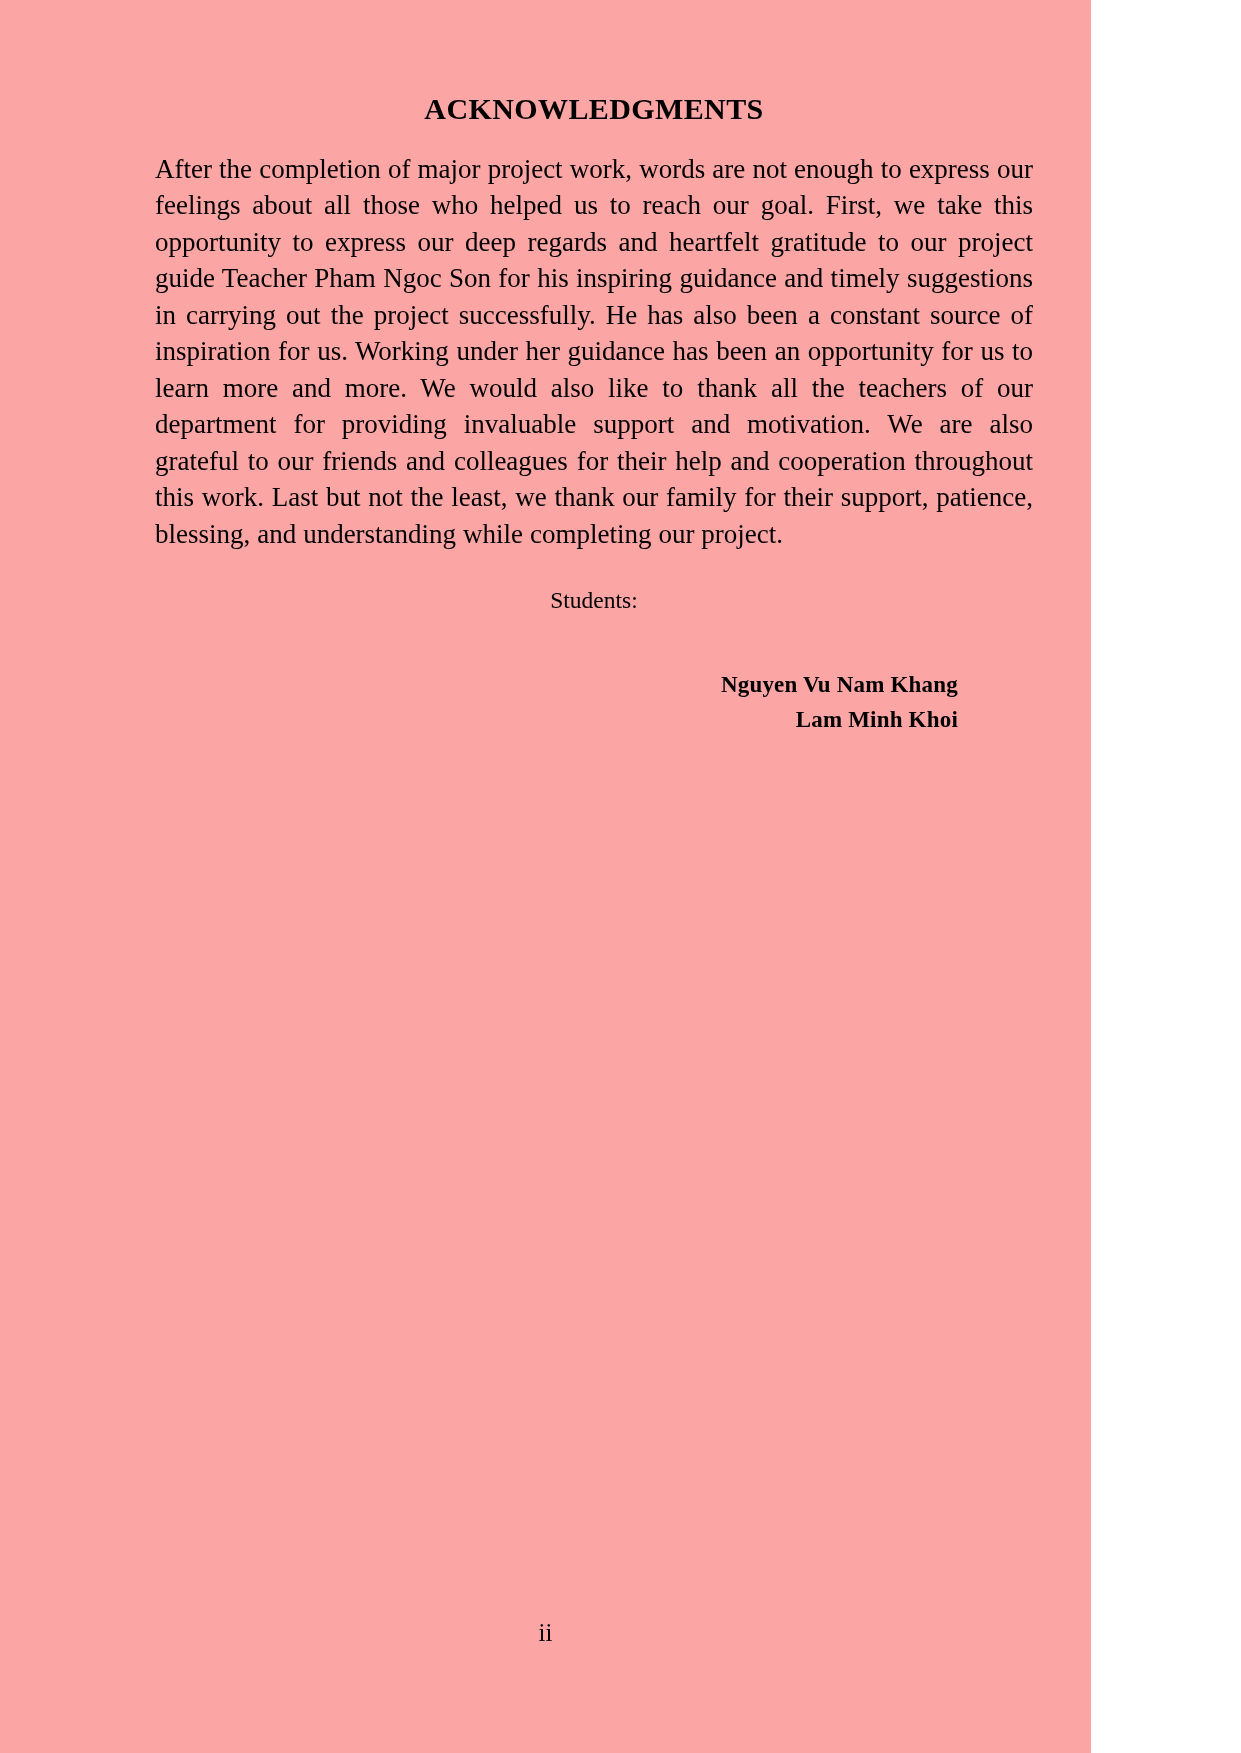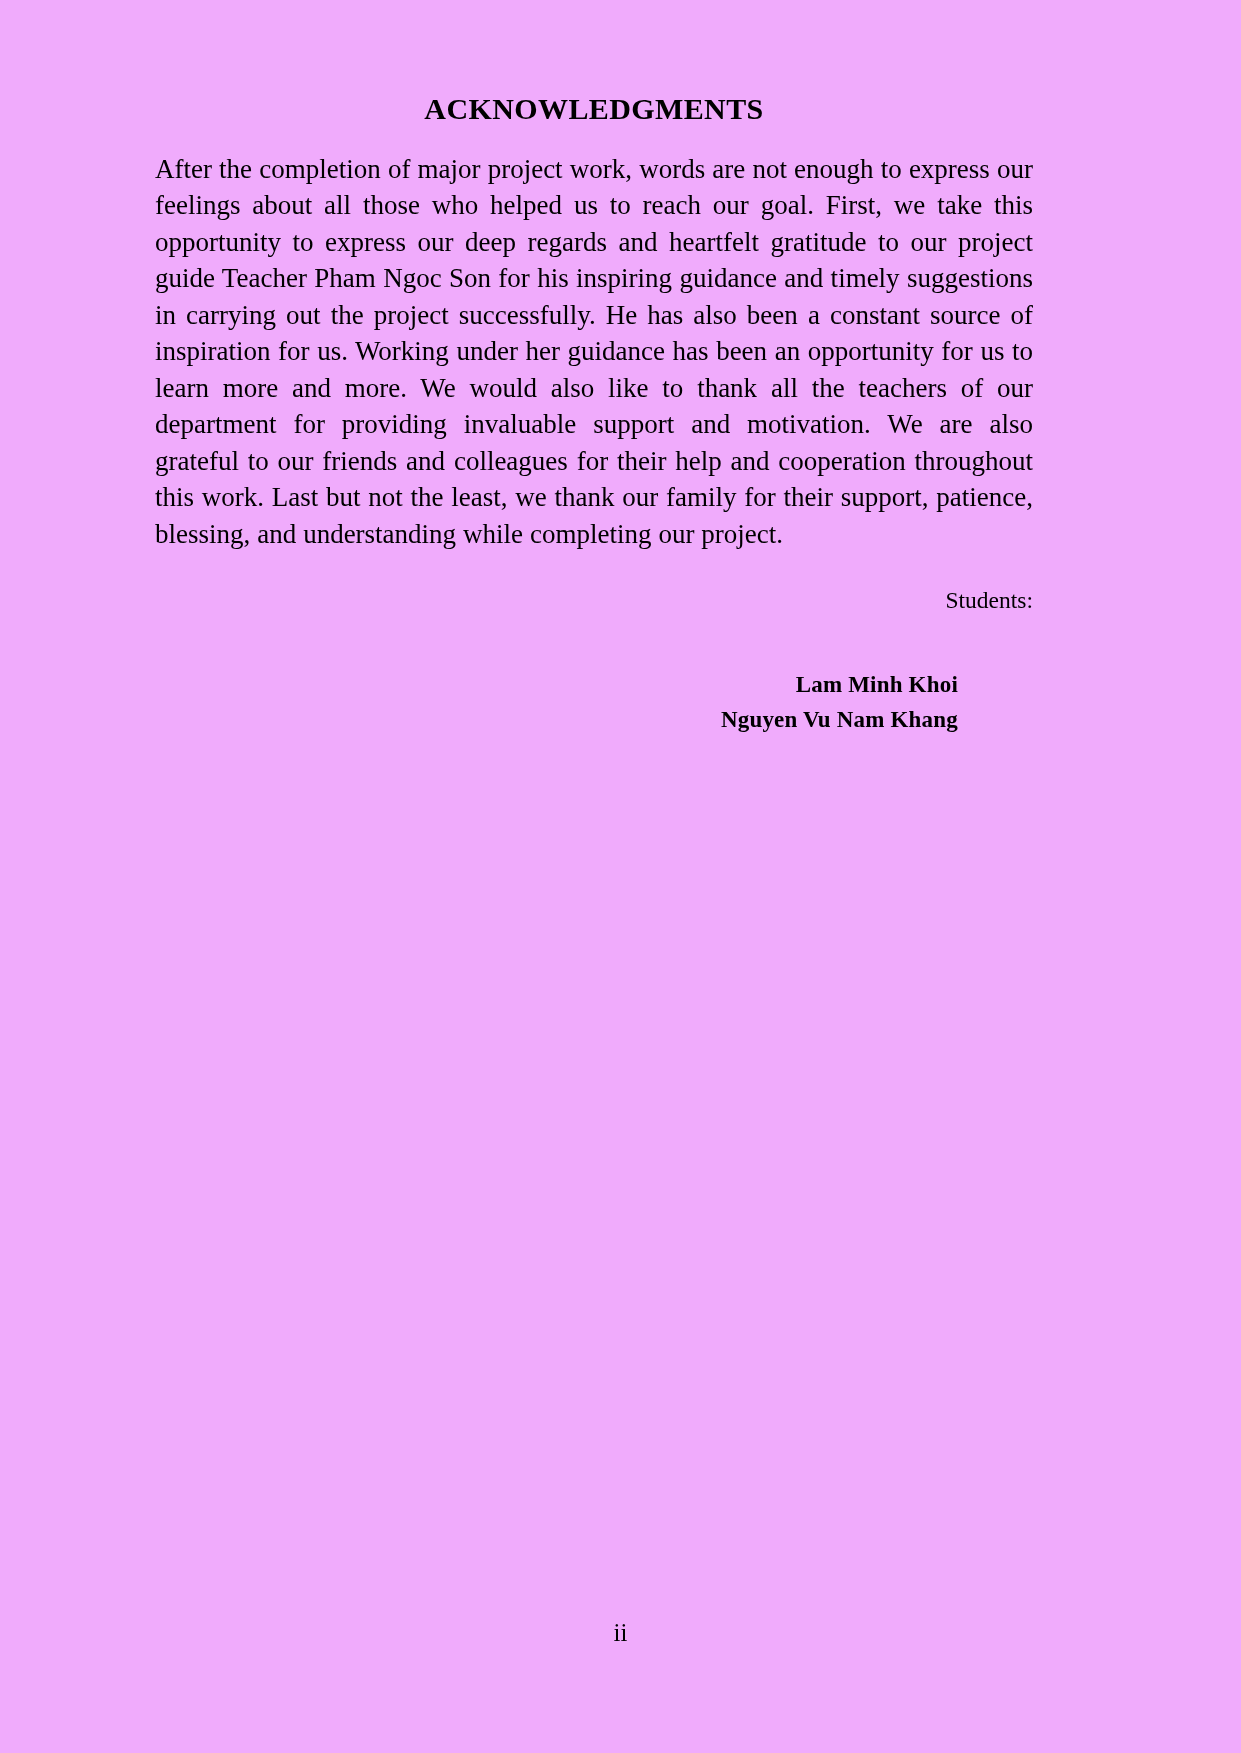--- a/index.html
+++ b/index.html
@@ -7,23 +7,23 @@
     margin: 0;
     padding: 0;
     background: #ffffff;
   }
   body {
     font-family: "Liberation Serif", "DejaVu Serif", serif;
     color: #000000;
   }
   .page {
     position: relative;
-    width: 1241px;
+    width: 1091px;
     height: 1753px;
-    background: #f0abfc;
+    background: #fca5a5;
     overflow: hidden;
     box-sizing: border-box;
   }
   .content {
     position: absolute;
     left: 155px;
     top: 92px;
     width: 878px;
   }
   .doc-title {
@@ -41,21 +41,21 @@
     font-size: 27px;
     line-height: 36.5px;
     margin: 0;
     hyphens: none;
     word-spacing: 0.2px;
   }
   .students-label {
     font-size: 23.5px;
     line-height: 36.5px;
     margin: 30px 0 0 0;
-    text-align: right;
+    text-align: center;
   }
   .signature-block {
     margin: 48px 0 0 0;
     text-align: right;
     padding-right: 75px;
   }
   .signature-name {
     font-size: 23px;
     font-weight: bold;
     line-height: 35px;
@@ -79,21 +79,21 @@
 
   <div class="content">
 
     <h1 class="doc-title">ACKNOWLEDGMENTS</h1>
 
     <p class="body-paragraph">After the completion of major project work, words are not enough to express our feelings about all those who helped us to reach our goal. First, we take this opportunity to express our deep regards and heartfelt gratitude to our project guide Teacher Pham Ngoc Son for his inspiring guidance and timely suggestions in carrying out the project successfully. He has also been a constant source of inspiration for us. Working under her guidance has been an opportunity for us to learn more and more. We would also like to thank all the teachers of our department for providing invaluable support and motivation. We are also grateful to our friends and colleagues for their help and cooperation throughout this work. Last but not the least, we thank our family for their support, patience, blessing, and understanding while completing our project.</p>
 
     <p class="students-label">Students:</p>
 
     <div class="signature-block">
+      <span class="signature-name">Nguyen Vu Nam Khang</span>
       <span class="signature-name">Lam Minh Khoi</span>
-      <span class="signature-name">Nguyen Vu Nam Khang</span>
     </div>
 
   </div>
 
   <div class="page-number">ii</div>
 
 </div>
 
 </body></html>

